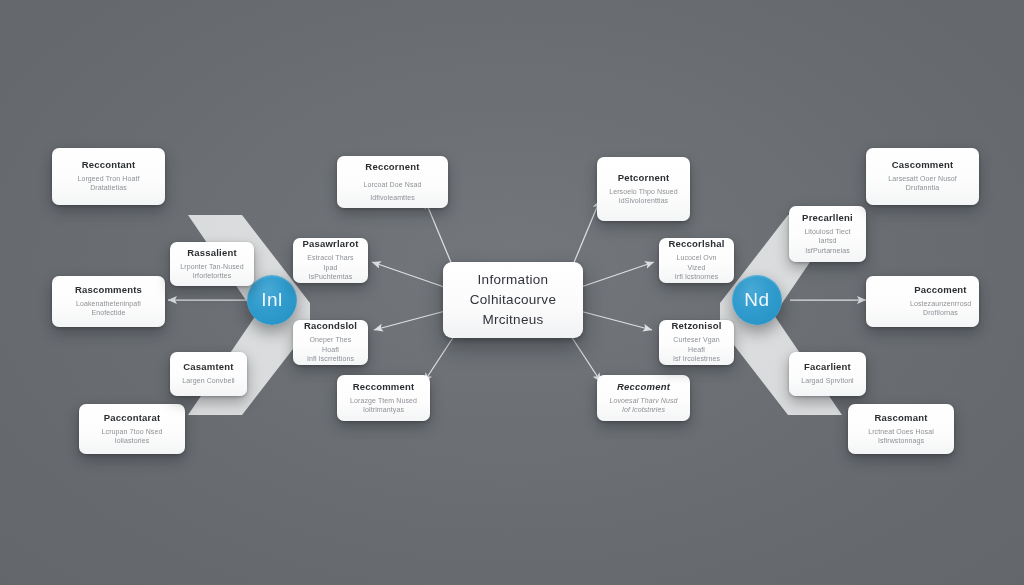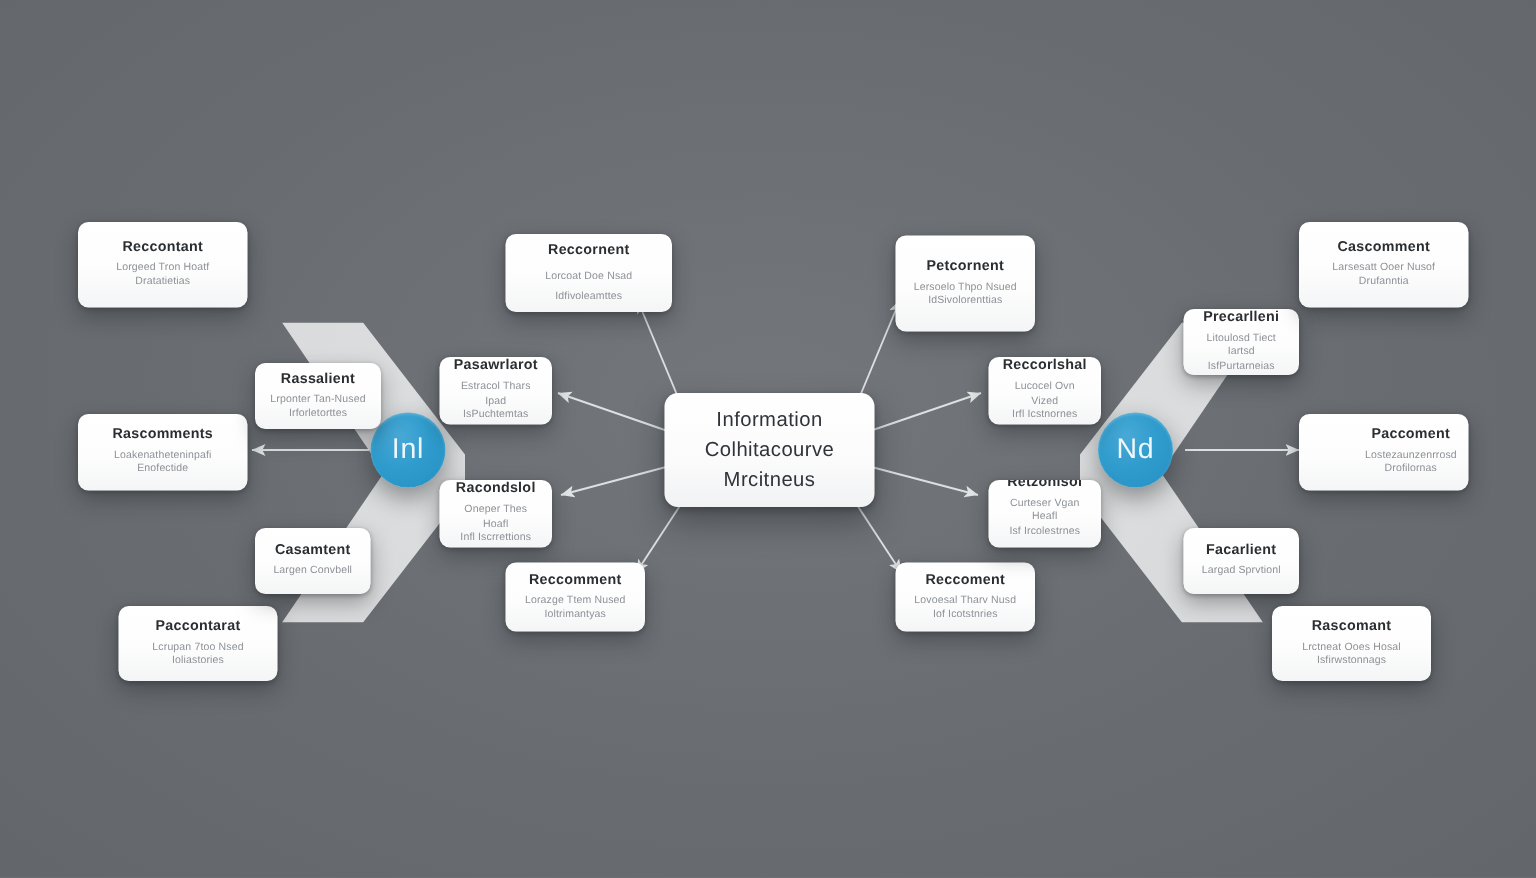--- a/index.html
+++ b/index.html
@@ -195,38 +195,38 @@
     <div class="title">Reccomment</div>
     <div class="sub">Lorazge Ttem Nused</div>
     <div class="sub">Ioltrimantyas</div>
   </div>
 
   <div class="node" style="left:597px; top:157px; width:93px; height:64px;">
     <div class="title">Petcornent</div>
     <div class="sub">Lersoelo Thpo Nsued</div>
     <div class="sub">IdSivolorenttias</div>
   </div>
-  <div class="node" style="left:597px; top:375px; width:93px; height:46px;">
+  <div class="node" style="left:597px; top:375px; width:93px; height:46px;font-style:italic;">
     <div class="title">Reccoment</div>
     <div class="sub">Lovoesal Tharv Nusd</div>
     <div class="sub">Iof Icotstnries</div>
   </div>
 
   <div class="node" style="left:659px; top:238px; width:75px; height:45px;">
     <div class="title">Reccorlshal</div>
     <div class="sub">Lucocel Ovn Vized</div>
     <div class="sub">Irfl Icstnornes</div>
   </div>
-  <div class="node" style="left:659px; top:320px; width:75px; height:45px;justify-content:flex-end;">
+  <div class="node" style="left:659px; top:320px; width:75px; height:45px;">
     <div class="title">Retzonisol</div>
     <div class="sub">Curteser Vgan Heafl</div>
     <div class="sub">Isf Ircolestrnes</div>
   </div>
 
-  <div class="node" style="left:789px; top:206px; width:77px; height:44px;">
+  <div class="node" style="left:789px; top:206px; width:77px; height:56px;">
     <div class="title">Precarlleni</div>
     <div class="sub">Litoulosd Tiect Iartsd</div>
     <div class="sub">IsfPurtarneias</div>
   </div>
   <div class="node" style="left:789px; top:352px; width:77px; height:44px;">
     <div class="title">Facarlient</div>
     <div class="sub">Largad Sprvtionl</div>
     <div class="sub"></div>
   </div>
 

